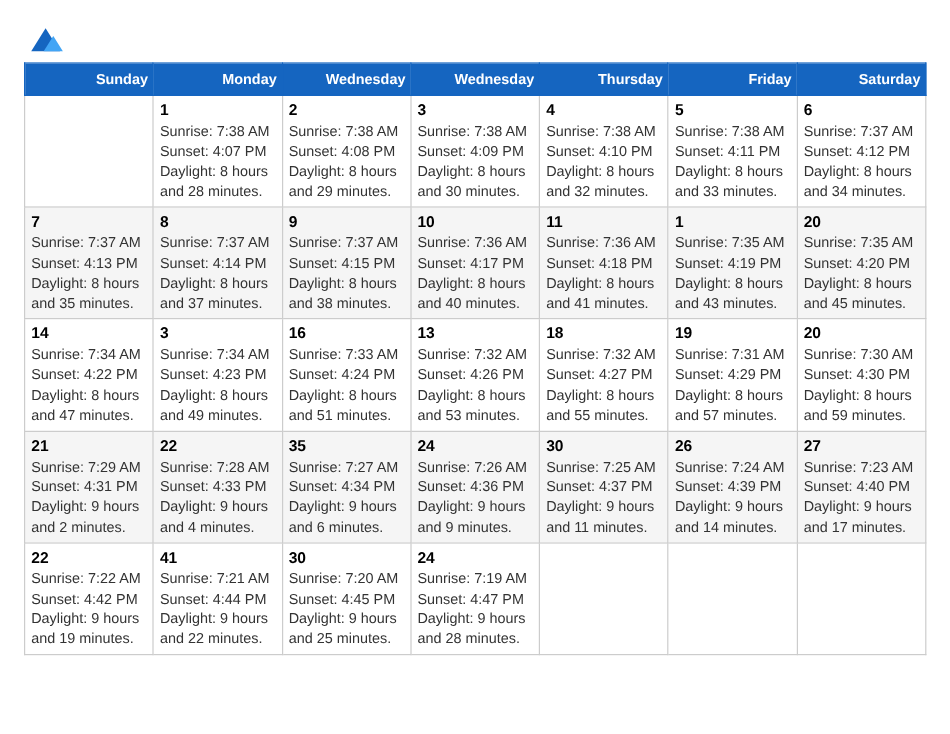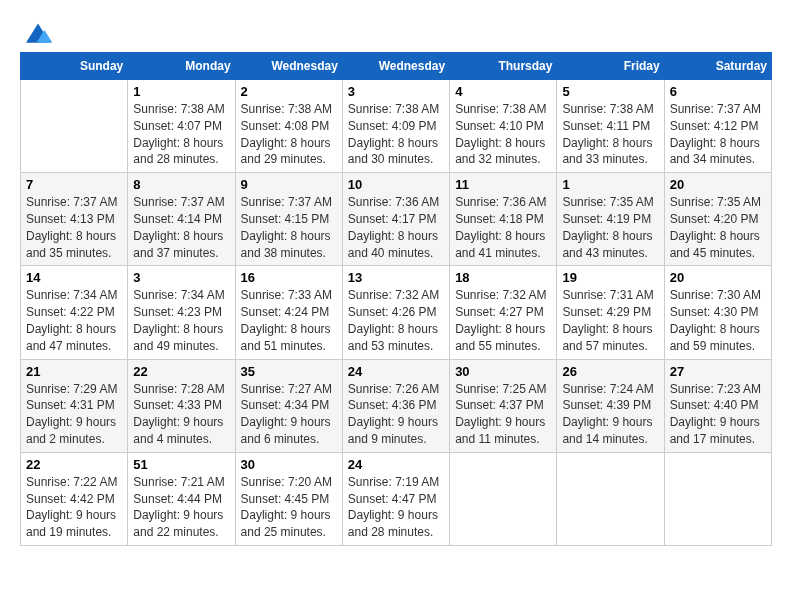--- a/index.html
+++ b/index.html
@@ -236,21 +236,21 @@
           <span class="day-number">27</span>
           <div class="day-info">Sunrise: 7:23 AM<br>Sunset: 4:40 PM<br>Daylight: 9 hours and 17 minutes.</div>
         </td>
       </tr>
       <tr>
         <td>
           <span class="day-number">22</span>
           <div class="day-info">Sunrise: 7:22 AM<br>Sunset: 4:42 PM<br>Daylight: 9 hours and 19 minutes.</div>
         </td>
         <td>
-          <span class="day-number">51</span>
+          <span class="day-number">41</span>
           <div class="day-info">Sunrise: 7:21 AM<br>Sunset: 4:44 PM<br>Daylight: 9 hours and 22 minutes.</div>
         </td>
         <td>
           <span class="day-number">30</span>
           <div class="day-info">Sunrise: 7:20 AM<br>Sunset: 4:45 PM<br>Daylight: 9 hours and 25 minutes.</div>
         </td>
         <td>
           <span class="day-number">24</span>
           <div class="day-info">Sunrise: 7:19 AM<br>Sunset: 4:47 PM<br>Daylight: 9 hours and 28 minutes.</div>
         </td>

